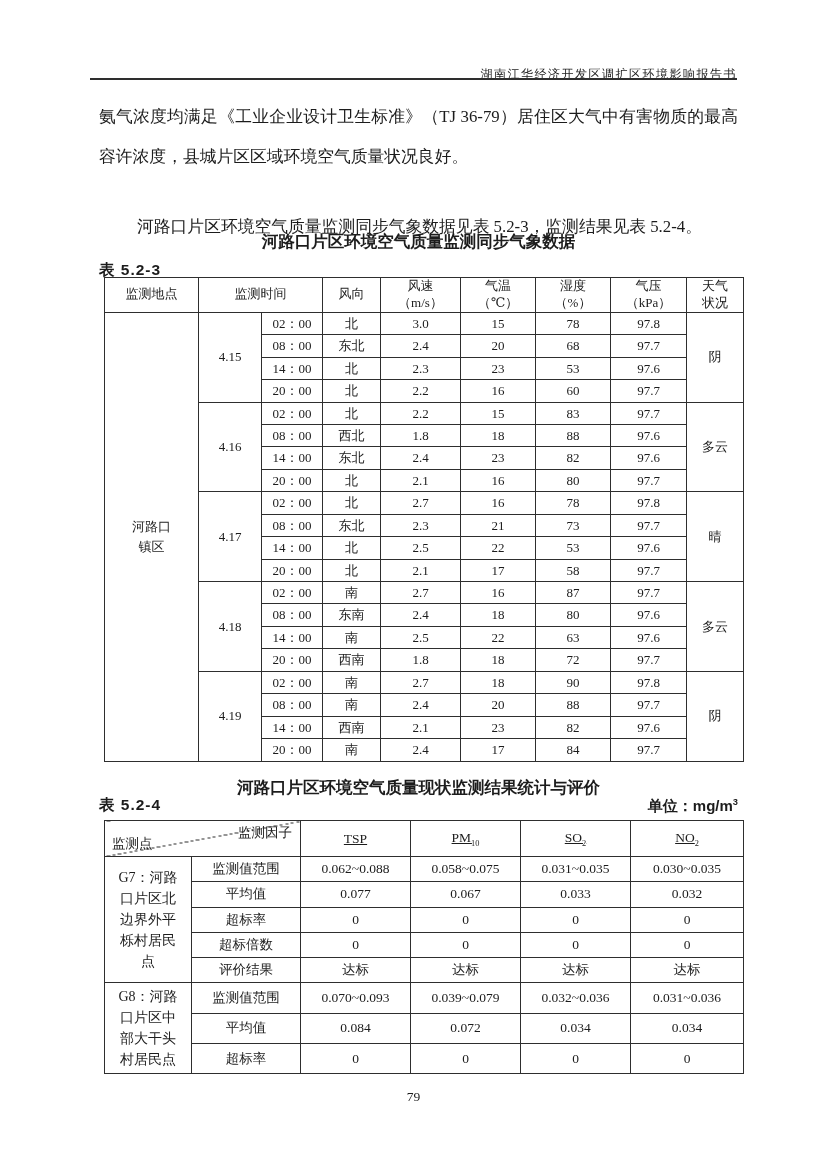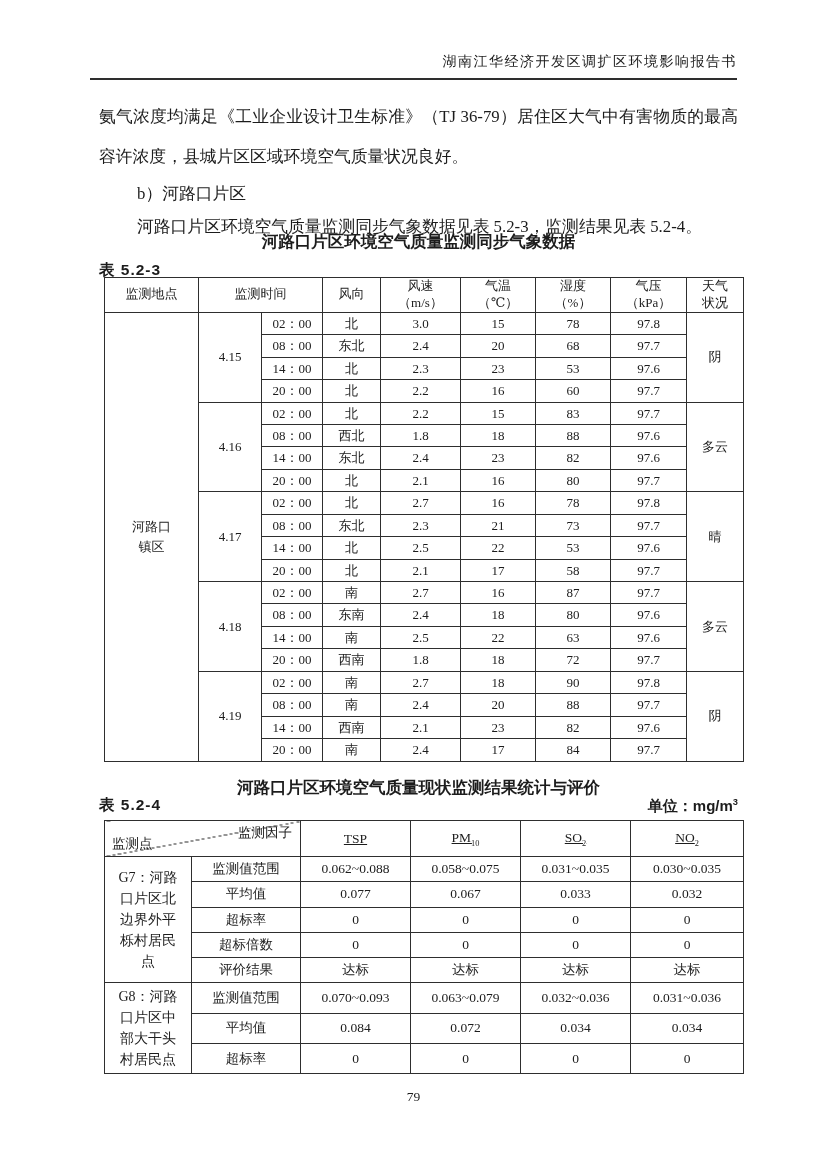--- a/index.html
+++ b/index.html
@@ -6,22 +6,22 @@
   html,body { margin:0; padding:0; background:#ffffff; }
   .page {
     position: relative;
     width: 827px; height: 1169px;
     background: #ffffff;
     font-family: "Liberation Serif", "DejaVu Serif", serif;
     color: #1c1c1c;
     overflow: hidden;
   }
   .doc-header {
-    position: absolute; top: 53px; right: 90px;
-    font-size: 14px; letter-spacing: 1.5px;
+    position: absolute; top: 66px; right: 90px;
+    font-size: 12px; letter-spacing: 1.5px;
   }
   .header-rule {
     position: absolute; top: 78px; left: 90px; width: 647px;
     border-top: 2px solid #2e2e2e; height: 0;
   }
   .para {
     position: absolute; left: 99px; width: 639px;
     font-size: 16.8px; text-align: justify;
   }
   .p1 { top: 97px; line-height: 40px; }
@@ -82,21 +82,20 @@
 </style>
 </head>
 <body>
 
 <div class="page">
 
   <div class="doc-header">湖南江华经济开发区调扩区环境影响报告书</div>
   <div class="header-rule"></div>
 
   <div class="para p1">氨气浓度均满足《工业企业设计卫生标准》（TJ 36-79）居住区大气中有害物质的最高容许浓度，县城片区区域环境空气质量状况良好。</div>
-  <div class="para pb">b）河路口片区</div>
   <div class="para p2">河路口片区环境空气质量监测同步气象数据见表 5.2-3，监测结果见表 5.2-4。</div>
 
   <div class="tbl-title t1">河路口片区环境空气质量监测同步气象数据</div>
   <div class="tbl-label l1">表 5.2-3</div>
 
   <table class="tbl tbl1">
     <colgroup>
       <col style="width:94px">
         <col style="width:63px">
         <col style="width:61px">
@@ -361,21 +360,21 @@
           <td>评价结果</td>
           <td>达标</td>
           <td>达标</td>
           <td>达标</td>
           <td>达标</td>
         </tr>
         <tr>
           <td rowspan="3" class="site-cell">G8：河路口片区中部大干头村居民点</td>
           <td>监测值范围</td>
           <td>0.070~0.093</td>
-          <td>0.063~0.079</td>
+          <td>0.039~0.079</td>
           <td>0.032~0.036</td>
           <td>0.031~0.036</td>
         </tr>
         <tr>
           <td>平均值</td>
           <td>0.084</td>
           <td>0.072</td>
           <td>0.034</td>
           <td>0.034</td>
         </tr>

